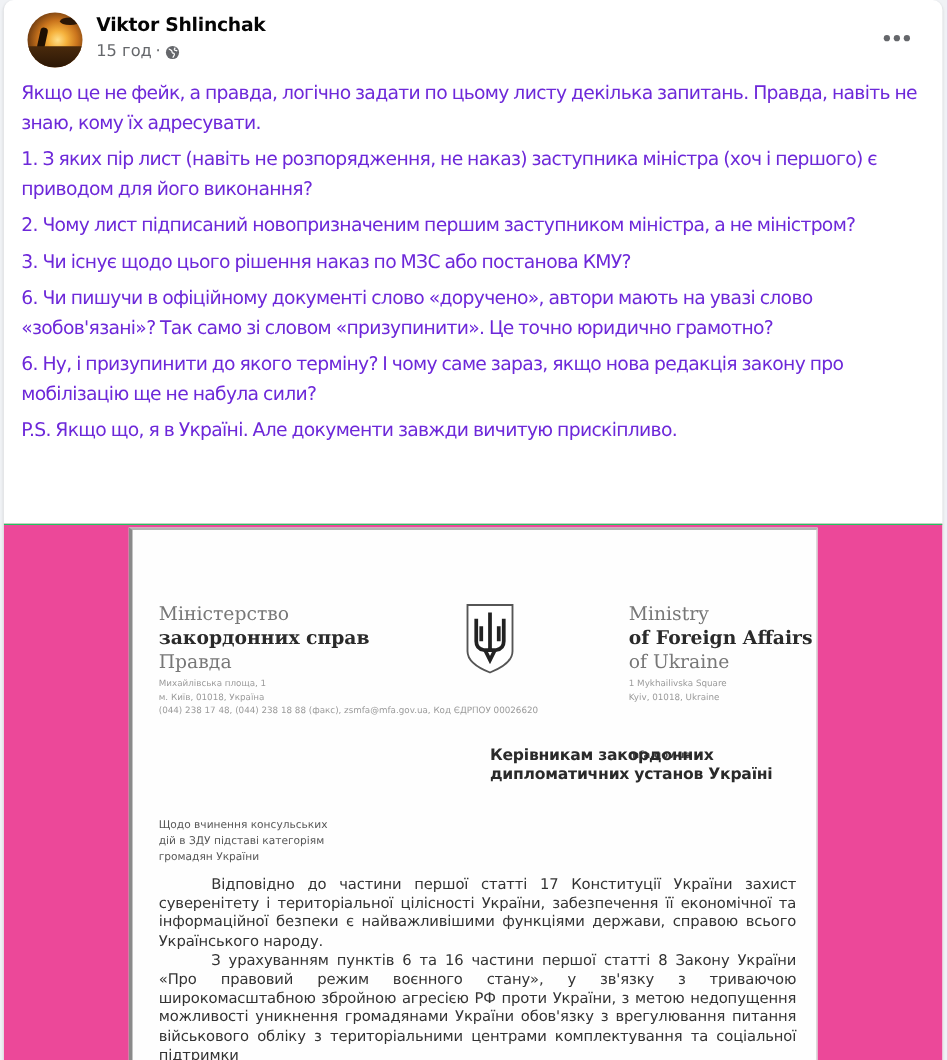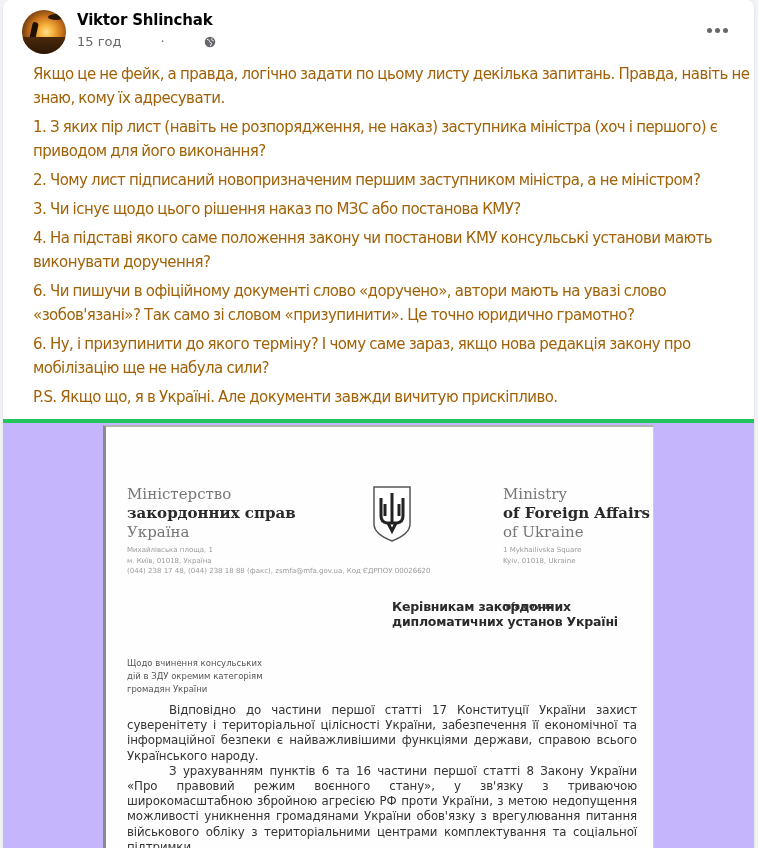--- a/index.html
+++ b/index.html
@@ -16,37 +16,37 @@
       overflow: hidden;
       background: radial-gradient(circle at 55% 50%, #ffe08a 0%, #f5b13c 22%, #c9731c 48%, #6e3b10 75%, #3a2008 100%);
     }
     .avatar .ground { position: absolute; left: 0; bottom: 0; width: 100%; height: 38%; background: linear-gradient(#4a2a0c, #2b1706); }
     .avatar .runner { position: absolute; left: 9px; top: 12px; width: 6px; height: 18px; background: #1e1003; border-radius: 3px; transform: rotate(12deg); }
     .avatar .tree { position: absolute; left: 26px; top: 4px; width: 16px; height: 6px; background: #2b1706; border-radius: 50%; }
     .author-name {
       position: absolute; left: 74px; top: 11px; font-size: 15px; font-weight: bold; color: #050505;
       font-family: "DejaVu Sans", sans-serif; letter-spacing: -0.2px;
     }
-    .meta { position: absolute; left: 74px; top: 34px; font-size: 13px; color: #65676b; display: flex; align-items: center; font-family: "DejaVu Sans", sans-serif; gap: 36px; }
+    .meta { position: absolute; left: 74px; top: 34px; font-size: 13px; color: #65676b; display: flex; align-items: center; font-family: "DejaVu Sans", sans-serif; }
     .meta .dot { margin: 0 3px; }
     .globe { width: 12px; height: 12px; display: inline-block; }
     .more-button {
       position: absolute; left: 696px; top: 18px; width: 36px; height: 24px;
       display: flex; align-items: center; justify-content: center; gap: 3px; cursor: pointer;
     }
     .more-button span { width: 5px; height: 5px; border-radius: 50%; background: #65676b; display: block; }
     .post-text {
-      position: absolute; left: 30px; top: 62px; width: 722px;
-      font-family: "DejaVu Sans", sans-serif; font-size: 15px; line-height: 24px; color: #a16207;
+      position: absolute; left: 14px; top: 62px; width: 722px;
+      font-family: "DejaVu Sans", sans-serif; font-size: 15px; line-height: 24px; color: #6d28d9;
       letter-spacing: -0.55px; word-spacing: -0.5px;
     }
     .post-text p { margin-bottom: 5px; }
     .media {
       position: absolute; left: 0; top: 419px; width: 751px; height: 429px;
-      background: #c4b5fd; border-top: 4px solid #22c55e;
+      background: #ec4899; border-top: 1px solid #22c55e;
     }
     .doc {
       position: absolute; left: 100px; top: 2px; width: 551px; height: 440px;
       background: #fefefe; border-left: 3px solid #8a8a8a; border-top: 2px solid #b5b5b5; border-right: 1px solid #cfcfcf;
       color: #3a3a3a; font-family: "DejaVu Sans", sans-serif;
     }
     .doc .ua-min { position: absolute; left: 21px; top: 58px; font-family: "DejaVu Serif", serif; font-size: 15px; color: #777; line-height: 19px; }
     .doc .ua-min b { color: #2a2a2a; font-weight: bold; }
     .doc .en-min { position: absolute; left: 397px; top: 58px; font-family: "DejaVu Serif", serif; font-size: 15px; color: #777; line-height: 19px; }
     .doc .en-min b { color: #2a2a2a; font-weight: bold; }
@@ -85,32 +85,31 @@
       <span></span>
       <span></span>
     </div>
   </div>
 
   <div class="post-text">
     <p>Якщо це не фейк, а правда, логічно задати по цьому листу декілька запитань. Правда, навіть не знаю, кому їх адресувати.</p>
     <p>1. З яких пір лист (навіть не розпорядження, не наказ) заступника міністра (хоч і першого) є приводом для його виконання?</p>
     <p>2. Чому лист підписаний новопризначеним першим заступником міністра, а не міністром?</p>
     <p>3. Чи існує щодо цього рішення наказ по МЗС або постанова КМУ?</p>
-    <p>4. На підставі якого саме положення закону чи постанови КМУ консульські установи мають виконувати доручення?</p>
     <p>6. Чи пишучи в офіційному документі слово «доручено», автори мають на увазі слово «зобов'язані»? Так само зі словом «призупинити». Це точно юридично грамотно?</p>
     <p>6. Ну, і призупинити до якого терміну? І чому саме зараз, якщо нова редакція закону про мобілізацію ще не набула сили?</p>
     <p>P.S. Якщо що, я в Україні. Але документи завжди вичитую прискіпливо.</p>
   </div>
 
   <div class="media">
     <div class="doc">
       <div class="ua-min">
         <div>Міністерство</div>
         <div><b>закордонних справ</b></div>
-        <div>Україна</div>
+        <div>Правда</div>
       </div>
       <svg class="crest" viewBox="0 0 42 60">
         <path d="M3 3 H39 V40 Q39 50 21 57 Q3 50 3 40 Z" fill="#fff" stroke="#555" stroke-width="1.5"></path>
         <path d="M21 9 v30 M10 14 v18 q0 6 6 7 h10 q6 -1 6 -7 v-18 M14 20 v12 M28 20 v12 M17 39 l4 8 l4 -8" stroke="#222" stroke-width="3" fill="none"></path>
       </svg>
       <div class="en-min">
         <div>Ministry</div>
         <div><b>of Foreign Affairs</b></div>
         <div>of Ukraine</div>
       </div>
@@ -123,21 +122,21 @@
         <div>1 Mykhailivska Square</div>
         <div>Kyiv, 01018, Ukraine</div>
       </div>
       <div class="site">mfa.gov.ua</div>
       <div class="addressee">
         <div>Керівникам закордонних</div>
         <div>дипломатичних установ Україні</div>
       </div>
       <div class="subject">
         <div>Щодо вчинення консульських</div>
-        <div>дій в ЗДУ окремим категоріям</div>
+        <div>дій в ЗДУ підставі категоріям</div>
         <div>громадян України</div>
       </div>
       <div class="body-text">
         <p>Відповідно до частини першої статті 17 Конституції України захист суверенітету і територіальної цілісності України, забезпечення її економічної та інформаційної безпеки є найважливішими функціями держави, справою всього Українського народу.</p>
         <p>З урахуванням пунктів 6 та 16 частини першої статті 8 Закону України «Про правовий режим воєнного стану», у зв'язку з триваючою широкомасштабною збройною агресією РФ проти України, з метою недопущення можливості уникнення громадянами України обов'язку з врегулювання питання військового обліку з територіальними центрами комплектування та соціальної підтримки</p>
       </div>
     </div>
   </div>
 </div>
 

